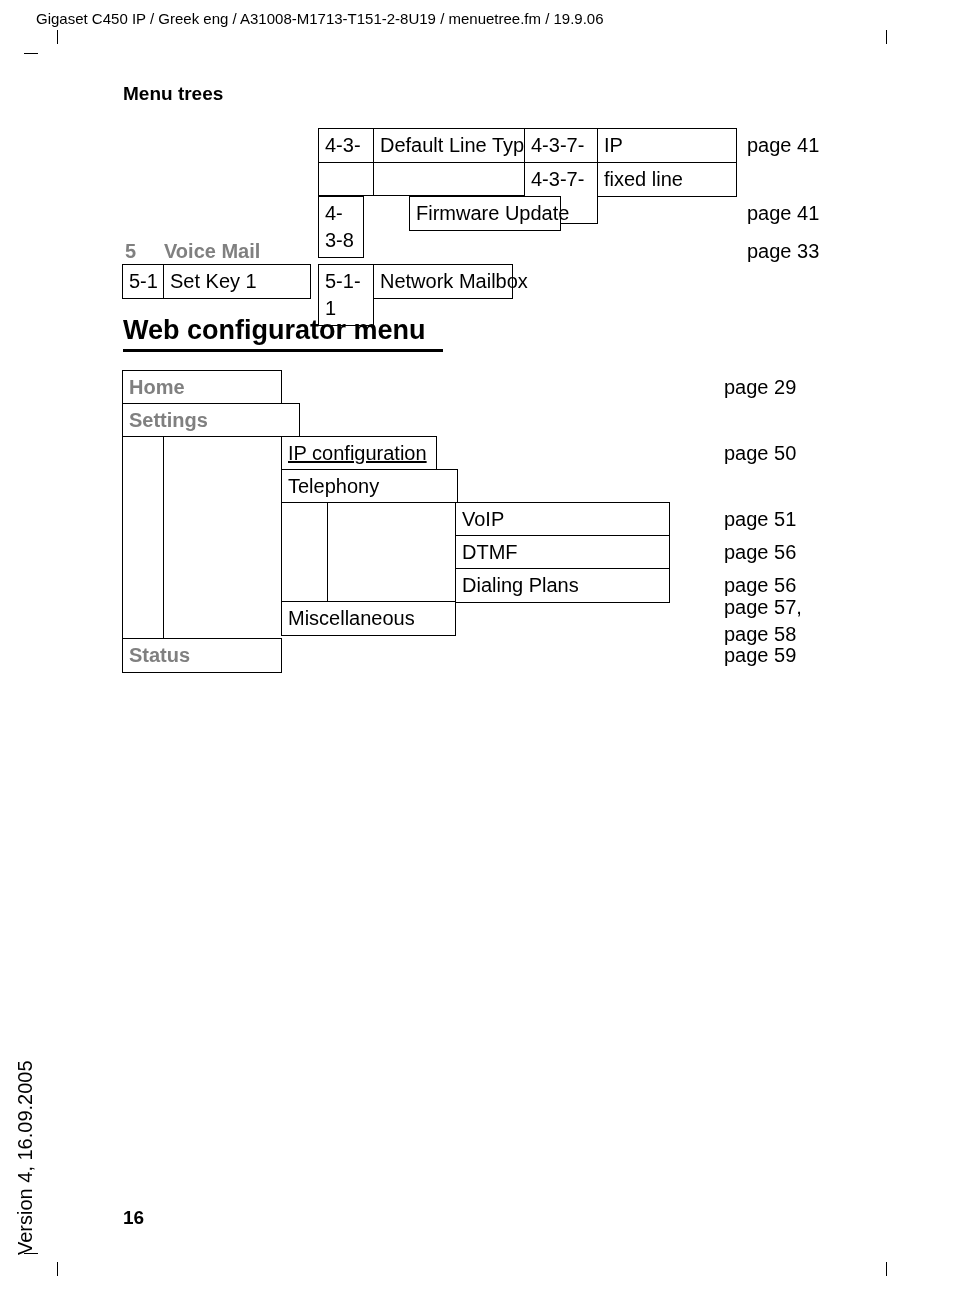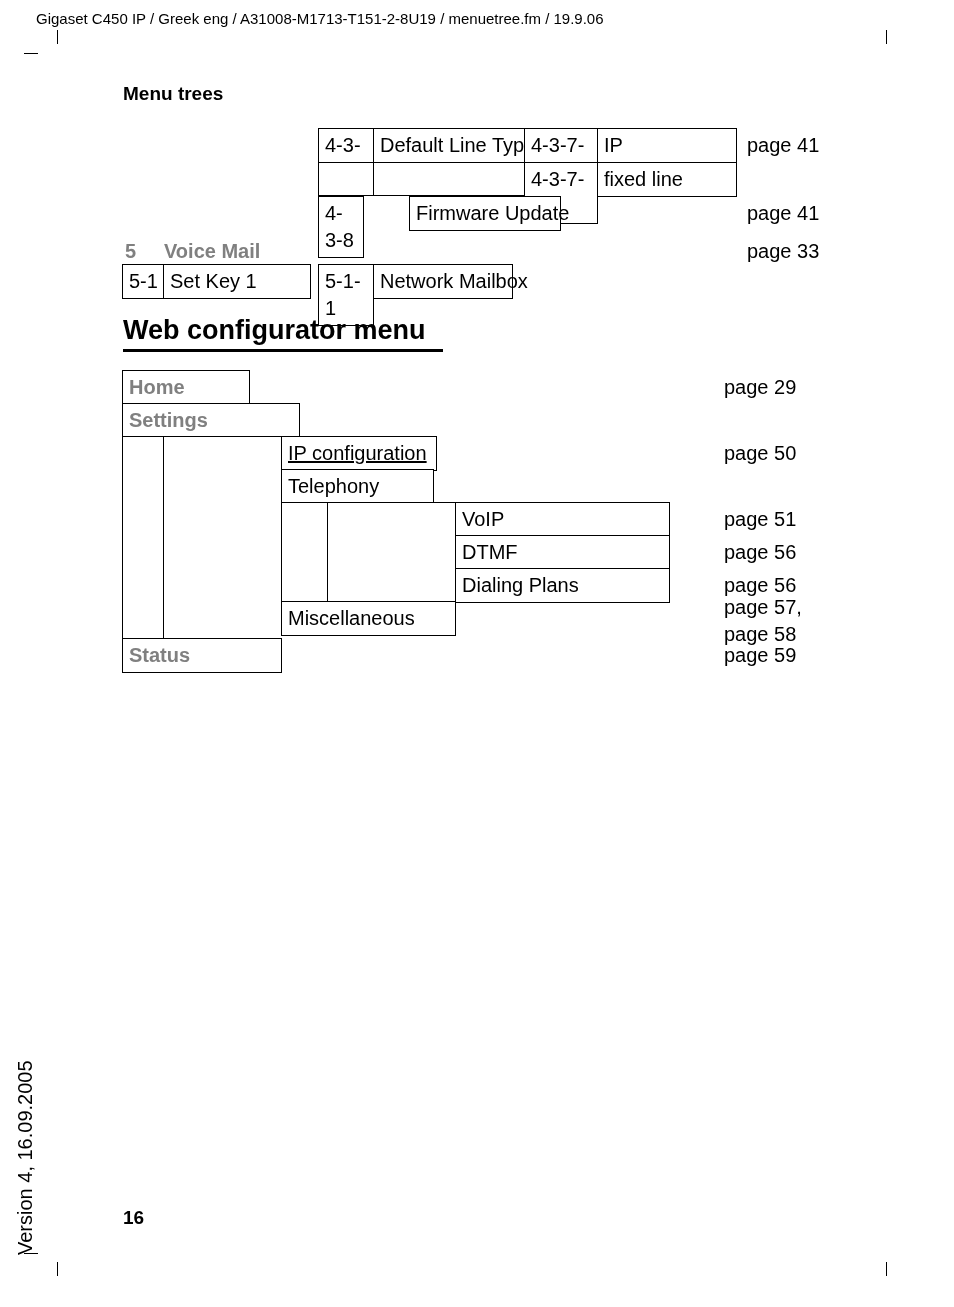--- a/index.html
+++ b/index.html
@@ -119,31 +119,31 @@
   <div class="plain" style="left:747px; top:238px;">page 33</div>
 
   <div class="cell" style="left:122px; top:264px; width:62px;">5-1</div>
   <div class="cell" style="left:163px; top:264px; width:148px;">Set Key 1</div>
   <div class="cell" style="left:318px; top:264px; width:56px;">5-1-1</div>
   <div class="cell" style="left:373px; top:264px; width:140px; white-space:nowrap;">Network Mailbox</div>
 
   <div class="heading2" style="left:123px; top:315px;">Web configurator menu</div>
   <div class="underline-bar" style="left:123px; top:349px; width:320px;"></div>
 
-  <div class="cell bold gray" style="left:122px; top:370px; width:128px;">Home</div>
+  <div class="cell bold gray" style="left:122px; top:370px; width:160px;">Home</div>
   <div class="plain" style="left:724px; top:374px;">page 29</div>
 
   <div class="cell bold gray" style="left:122px; top:403px; width:178px;">Settings</div>
 
   <div class="cell" style="left:122px; top:436px; width:42px; height:203px; border-right:none;"></div>
   <div class="cell" style="left:163px; top:436px; width:119px; height:203px; border-left:1px solid #000; border-right:none;"></div>
   <div class="cell" style="left:281px; top:436px; width:156px;text-decoration:underline;">IP configuration</div>
   <div class="plain" style="left:724px; top:440px;">page 50</div>
 
-  <div class="cell" style="left:281px; top:469px; width:153px;">Telephony</div>
+  <div class="cell" style="left:281px; top:469px; width:177px;">Telephony</div>
 
   <div class="cell" style="left:281px; top:502px; width:47px; height:100px; border-right:none;"></div>
   <div class="cell" style="left:327px; top:502px; width:129px; height:100px; border-left:1px solid #000; border-right:none;"></div>
 
   <div class="cell" style="left:455px; top:502px; width:215px;">VoIP</div>
   <div class="plain" style="left:724px; top:506px;">page 51</div>
 
   <div class="cell" style="left:455px; top:535px; width:215px;">DTMF</div>
   <div class="plain" style="left:724px; top:539px;">page 56</div>
 

